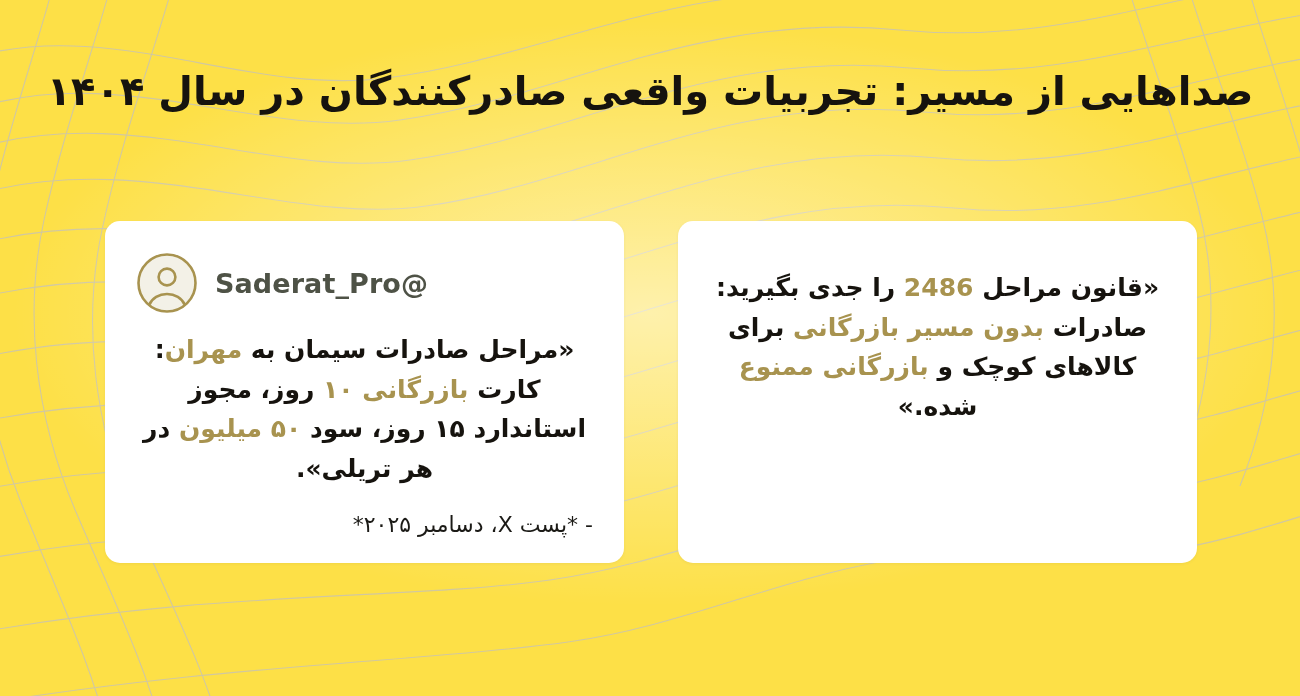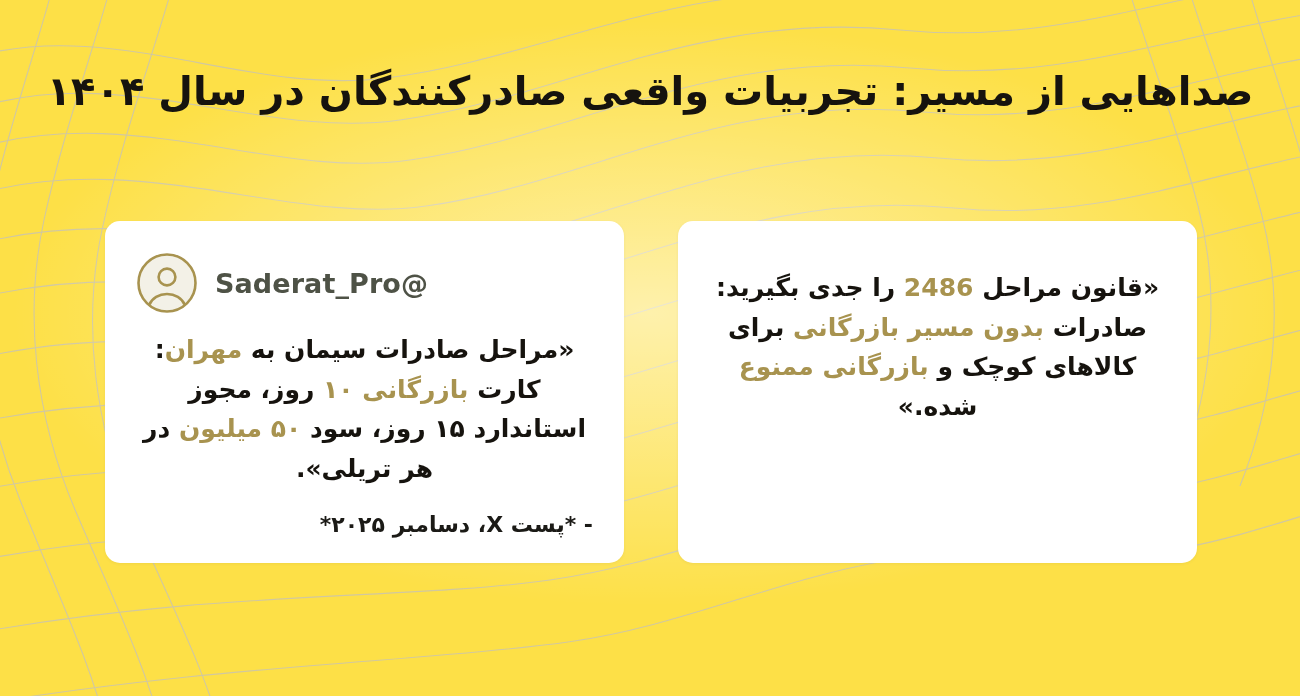--- a/index.html
+++ b/index.html
@@ -118,21 +118,21 @@
 
   .hl {
     color: #a8934f;
   }
 
   .attribution {
     margin-top: auto;
     direction: rtl;
     text-align: right;
     font-size: 22px;
-    font-weight: 700;
+    font-weight: 400;
     color: #1b1a16;
     padding-bottom: 4px;
   }
 </style>
 </head>
 <body>
 
 <div class="page">
 
   <svg class="bg-texture" viewBox="0 0 1300 696" preserveAspectRatio="none" aria-hidden="true">

